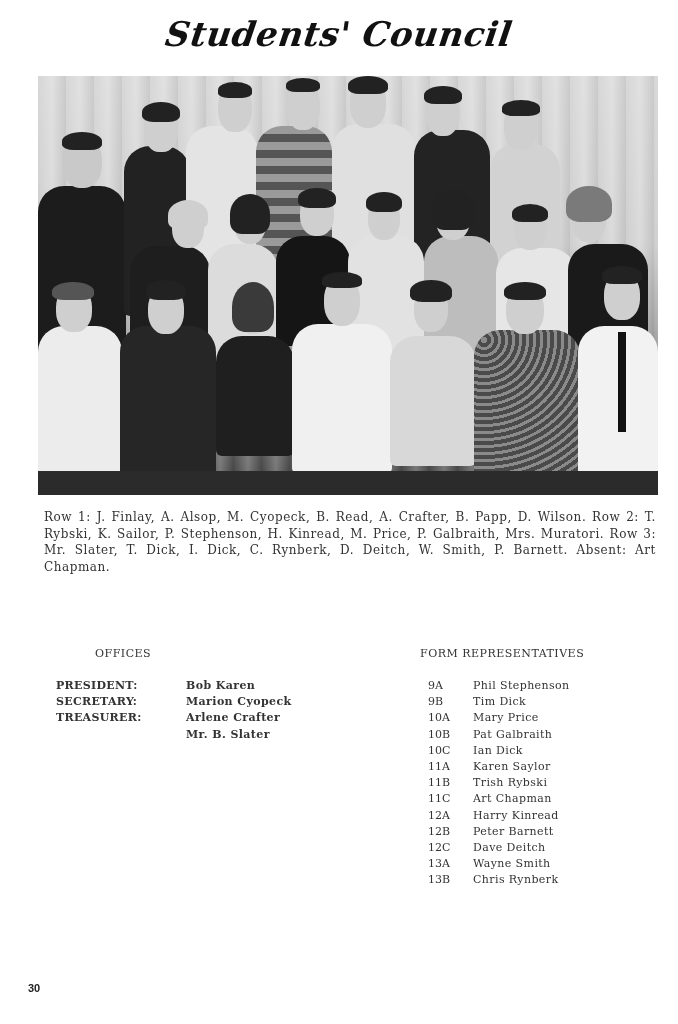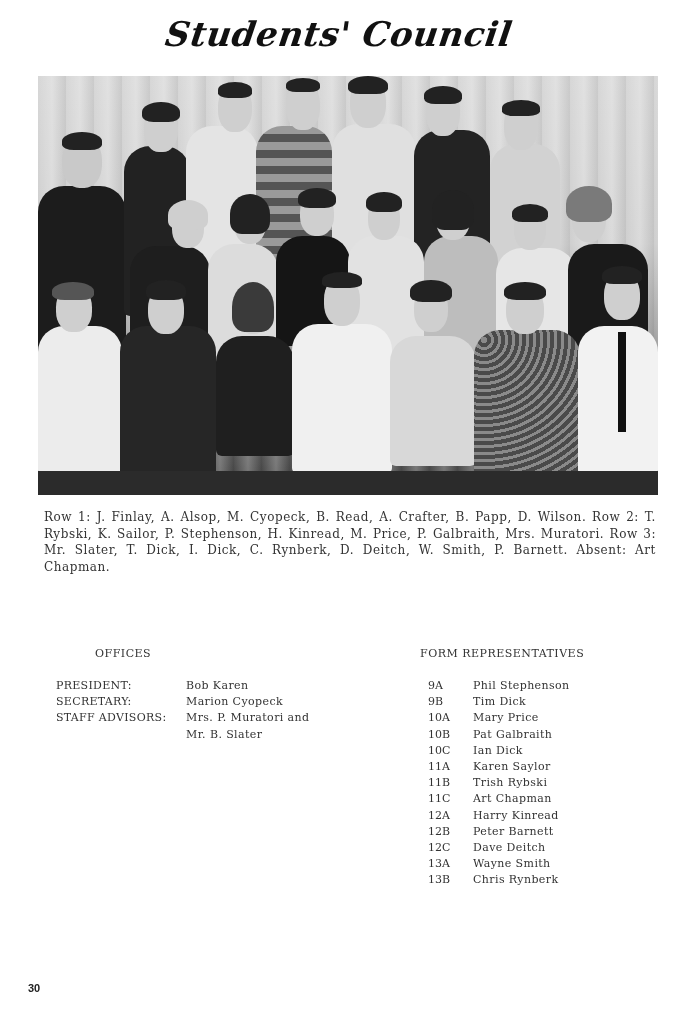--- a/index.html
+++ b/index.html
@@ -25,21 +25,21 @@
   .head { position:absolute; border-radius:46% 46% 44% 44%; background:#cfcfcf; }
   .hair { position:absolute; border-radius:50% 50% 30% 30%; background:#222; }
   .body { position:absolute; border-radius:26px 26px 6px 6px; }
   .floor { position:absolute; left:0; right:0; bottom:0; height:24px; background:#2b2b2b; }
   .caption {
     position:absolute; left:44px; top:509px; width:612px;
     font-size:12px; line-height:16.5px; letter-spacing:0.55px; color:#333; text-align:justify;
   }
   .section-head { position:absolute; font-size:11px; letter-spacing:0.5px; color:#333; }
   .offices { position:absolute; left:56px; top:678px; font-size:11px; line-height:16.2px; color:#333; }
-  .off-row { display:flex; }
+  .off-row { display:flex;font-weight:bold; }
   .off-label { width:130px; letter-spacing:0.3px; }
   .off-value { letter-spacing:0.4px; }
   .reps { position:absolute; left:428px; top:678px; font-size:11px; line-height:16.2px; color:#333; }
   .rep-row { display:flex; }
   .rep-form { width:30px; text-align:left; margin-right:15px; }
   .rep-name { letter-spacing:0.4px; }
   .page-num {
     position:absolute; left:28px; top:982px; font-family:"Liberation Sans", sans-serif;
     font-weight:bold; font-size:11px; color:#222;
   }
@@ -137,22 +137,22 @@
       <span class="off-label">PRESIDENT:</span>
       <span class="off-value">Bob Karen</span>
     </div>
   <div class="off-row">
     </div>
   <div class="off-row">
       <span class="off-label">SECRETARY:</span>
       <span class="off-value">Marion Cyopeck</span>
     </div>
   <div class="off-row">
-      <span class="off-label">STAFF ADVISORS:</span>
-      <span class="off-value">Mrs. P. Muratori and</span>
+      <span class="off-label">TREASURER:</span>
+      <span class="off-value">Arlene Crafter</span>
     </div>
   <div class="off-row">
       <span class="off-label"></span>
       <span class="off-value">Mr. B. Slater</span>
     </div>
 </div>
 
 <div class="reps">
   <div class="rep-row">
       <span class="rep-form">9A</span>

